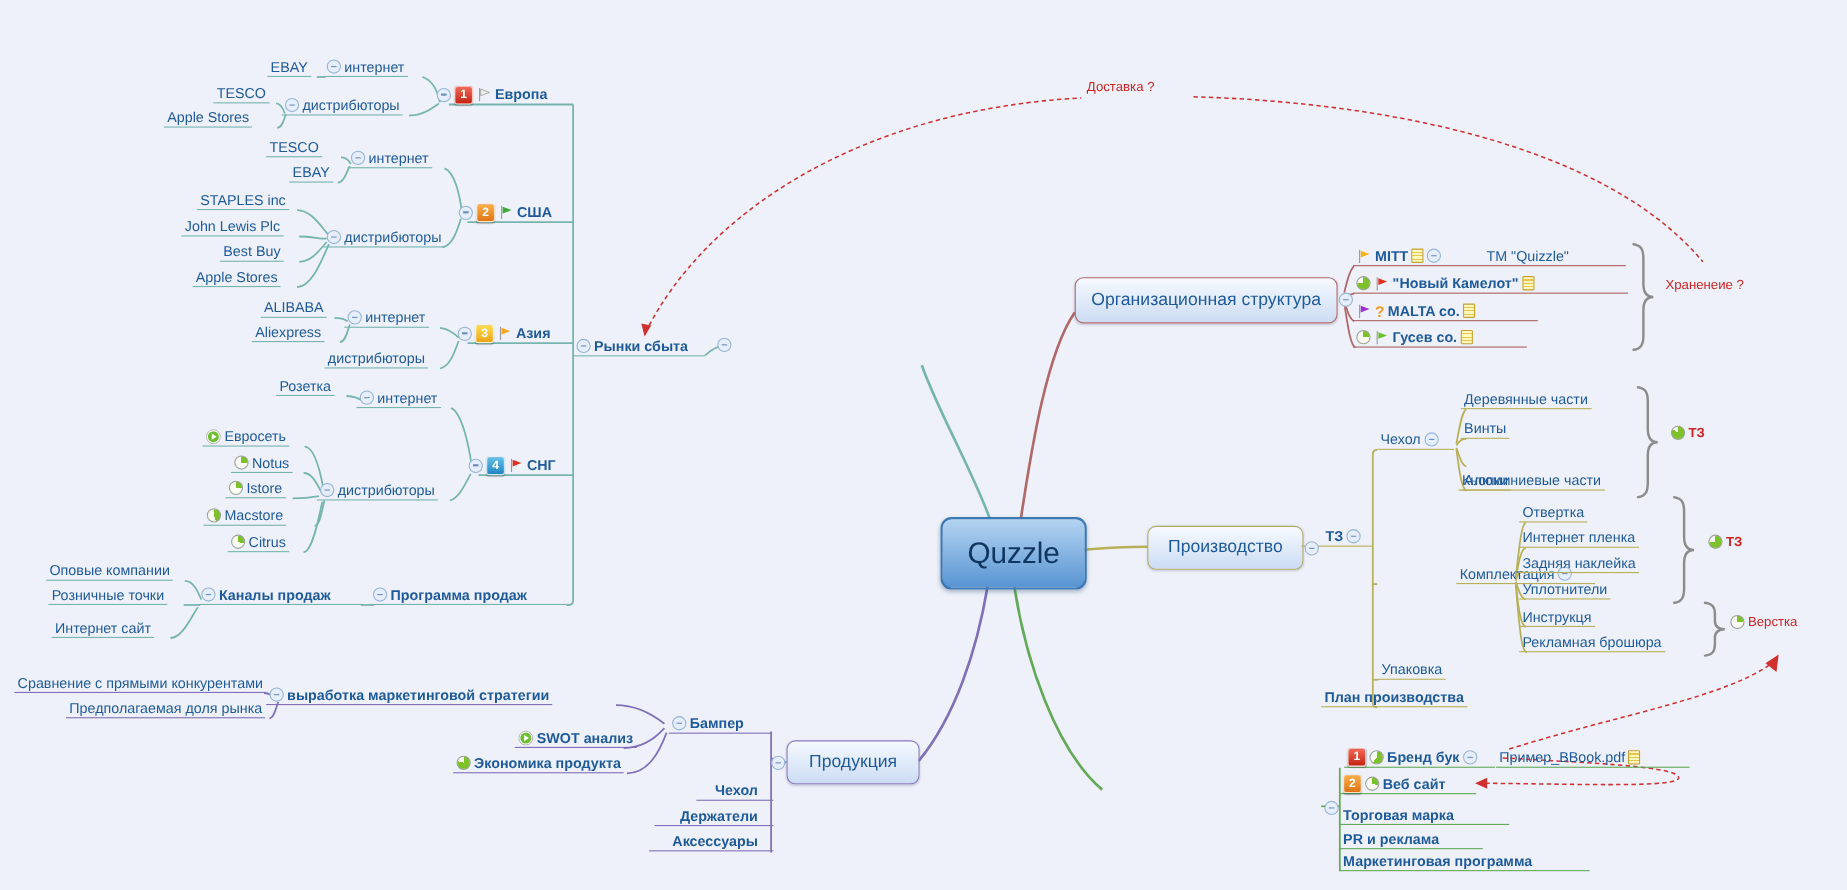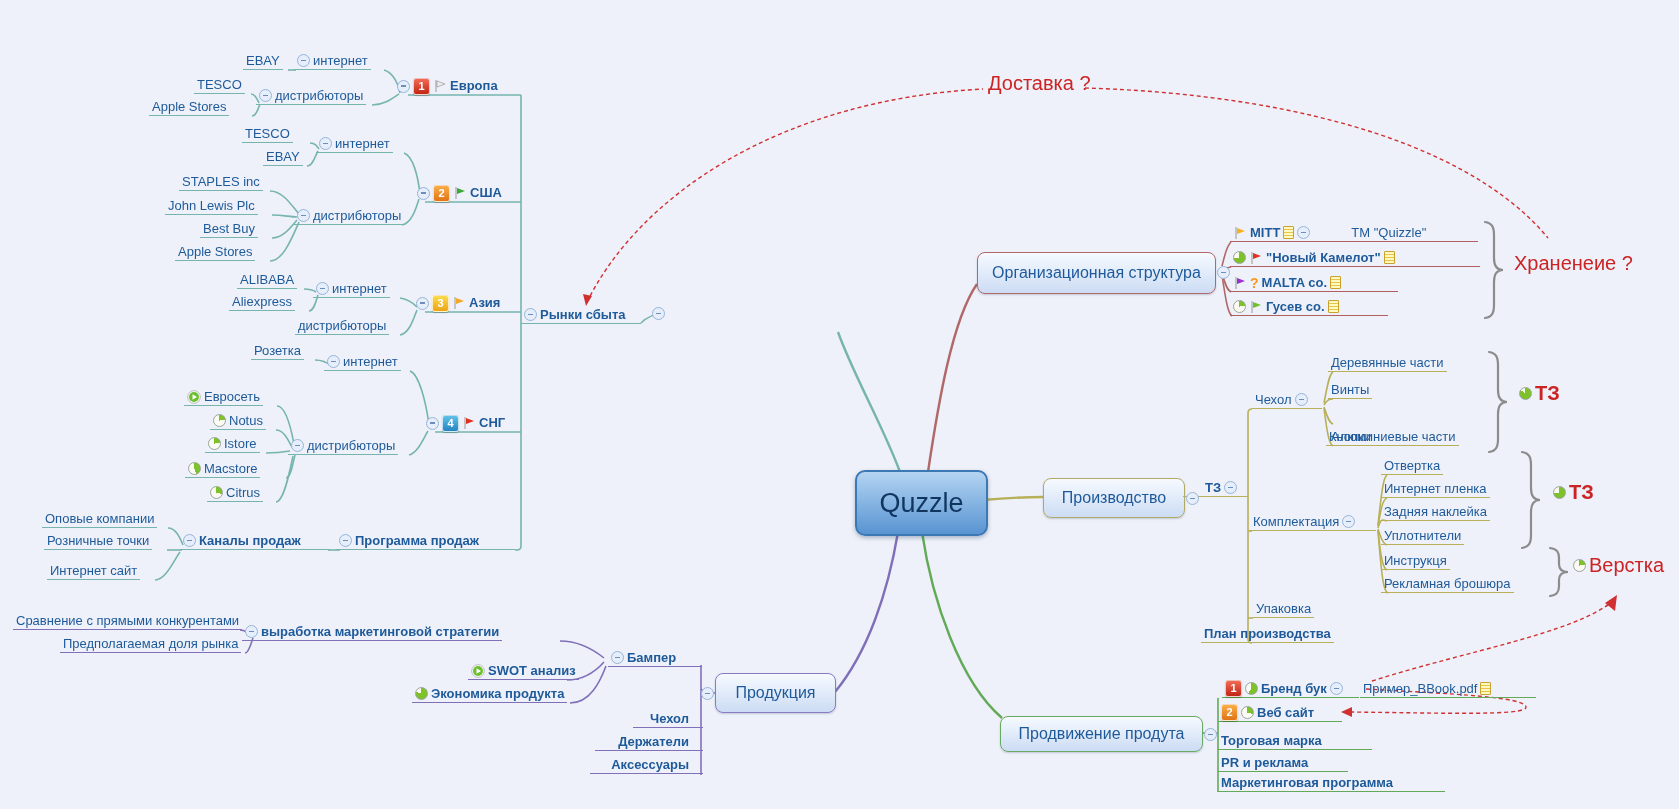--- a/index.html
+++ b/index.html
@@ -27,21 +27,21 @@
   .bg3{background:linear-gradient(#fbdb4e,#eca414;);background:linear-gradient(#fbdb4e,#eca414);}
   .bg4{background:linear-gradient(#62c0e8,#2484c0);}
   .pie{flex:0 0 auto;width:13px;height:13px;border-radius:50%;border:1px solid #9aa59a;box-sizing:border-box;}
   .note{flex:0 0 auto;width:11px;height:13px;border:1px solid #c8a22c;box-sizing:border-box;
       background:repeating-linear-gradient(#fdf9c0 0 2px,#e7c44a 2px 3px);border-radius:1px;}
   .q{flex:0 0 auto;color:#f49a1e;font-weight:700;font-size:14px;line-height:14px;}
   .flag,.play{flex:0 0 auto;display:inline-flex;}
   .box{position:absolute;z-index:2;display:flex;align-items:center;justify-content:center;
       border-radius:8px;background:linear-gradient(#f6faff,#ccdcf4);color:#1e5a9a;font-size:16px;
       box-shadow:0 1px 2px rgba(60,80,120,.25);}
-  .hand{position:absolute;z-index:2;color:#cc2424;font-size:20px;white-space:nowrap;}
+  .hand{position:absolute;z-index:2;color:#cc2424;font-size:12px;white-space:nowrap;}
   #central{position:absolute;z-index:2;display:flex;align-items:center;justify-content:center;
       border-radius:10px;background:linear-gradient(#b4d4f2,#5894d2);border:2px solid #3c78b4;
       color:#10355f;font-size:27px;box-shadow:0 2px 4px rgba(40,70,110,.35);}
 </style>
 </head>
 <body>
 
 <div id="canvas">
 
 <svg id="wires" width="1679" height="809">
@@ -153,23 +153,20 @@
     </div>
 <div class="box" style="left:1043px;top:478px;width:140px;height:38px;border:1.5px solid #b0aa66">
       <span>Производство</span>
     </div>
 <div class="box" style="left:977px;top:252px;width:237px;height:40px;border:1.5px solid #b06868">
       <span>Организационная структура</span>
     </div>
 <div class="box" style="left:715px;top:673px;width:119px;height:38px;border:1.5px solid #8a7ac0">
       <span>Продукция</span>
     </div>
-<div class="box" style="left:1000px;top:716px;width:201px;height:34px;border:1.5px solid #6aaa60">
-      <span>Продвижение продута</span>
-    </div>
 
 <span class="mi" style="position:absolute;left:652px;top:307px;z-index:3"></span>
 <span class="mi" style="position:absolute;left:1217px;top:266px;z-index:3"></span>
 <span class="mi" style="position:absolute;left:1186px;top:492px;z-index:3"></span>
 <span class="mi" style="position:absolute;left:701px;top:687px;z-index:3"></span>
 <span class="mi" style="position:absolute;left:1204px;top:728px;z-index:3"></span>
 
 <div class="r ct" style="left:521px;top:306px;width:120px">
       <span class="mi"></span>
       <span class="lab b">Рынки сбыта</span>
@@ -375,21 +372,21 @@
     </div>
 <div class="r co" style="left:1328px;top:381px">
       <span class="lab">Винты</span>
     </div>
 <div class="r co" style="left:1328px;top:428px">
       <span class="lab">Алюминиевые части</span>
     </div>
 <div class="r co" style="left:1326px;top:428px">
       <span class="lab">Кнопки</span>
     </div>
-<div class="r co" style="left:1250px;top:513px;width:126px">
+<div class="r co" style="left:1324px;top:513px;width:126px">
       <span class="lab">Комплектация</span>
       <span class="mi"></span>
     </div>
 <div class="r co" style="left:1381px;top:457px">
       <span class="lab">Отвертка</span>
     </div>
 <div class="r co" style="left:1381px;top:480px">
       <span class="lab">Интернет пленка</span>
     </div>
 <div class="r co" style="left:1381px;top:503px">

